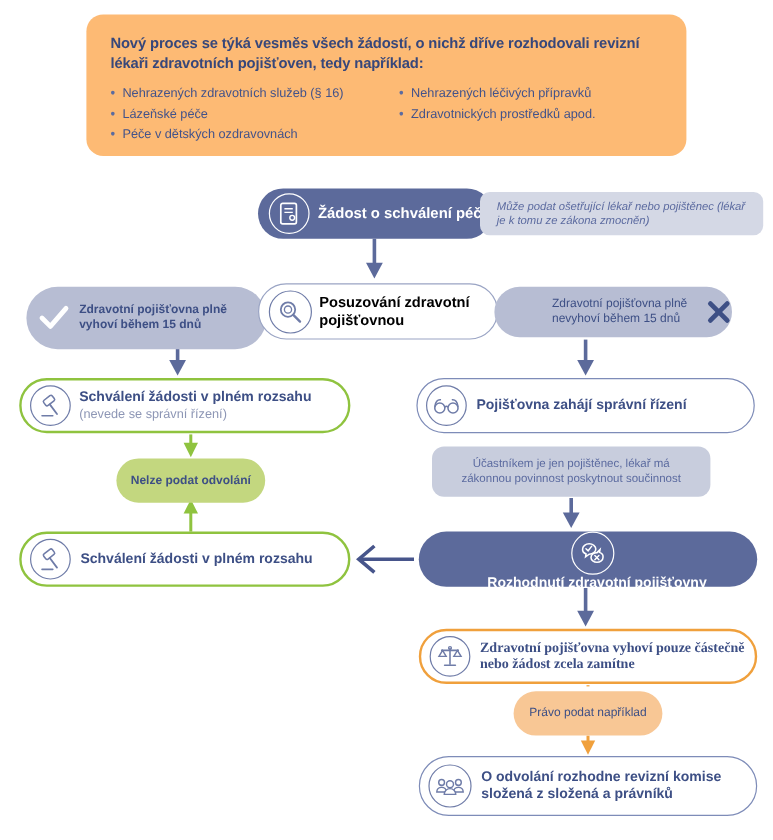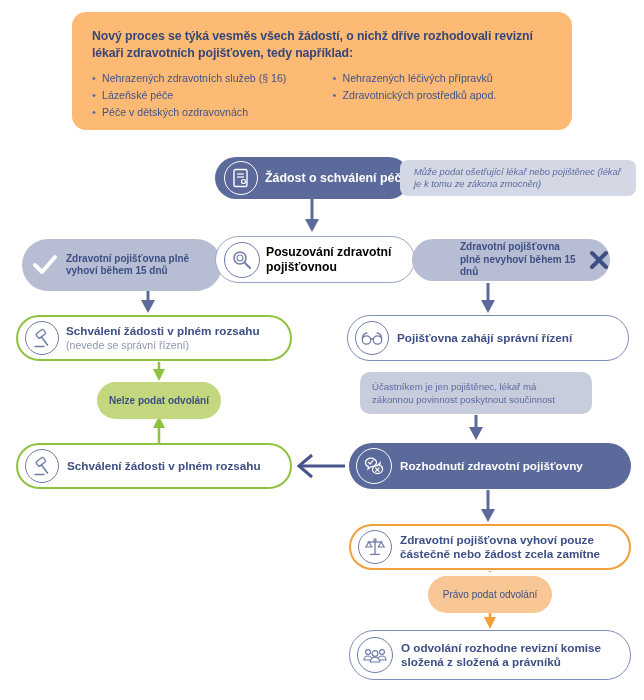--- a/index.html
+++ b/index.html
@@ -69,21 +69,21 @@
     left:22px;top:239px;width:200px;height:52px;background:#b7bdd3;
     padding-left:10px;
   }
   .node-c .txt{color:#3d4f85;font-size:10px;line-height:12.5px;margin-left:8px;font-weight:bold;}
 
   
   .node-d{
     left:412px;top:239px;width:198px;height:42px;background:#b7bdd3;
     padding-left:48px;
   }
-  .node-d .txt{color:#3d4f85;font-size:10px;line-height:12.5px;font-weight:bold;}
+  .node-d .txt{color:#3d4f85;font-size:10px;line-height:12.5px;font-weight:normal;}
 
   
   .node-e{
     left:16px;top:315px;width:276px;height:46px;background:#ffffff;
     border:2.2px solid #8fc33f;padding-left:7px;
   }
   .node-e .lines{margin-left:7px;}
   .node-e .t1{color:#3d4f85;font-size:11.7px;font-weight:bold;line-height:14px;}
   .node-e .t2{color:#8d96b5;font-size:10.6px;line-height:14px;}
 
@@ -99,43 +99,44 @@
     position:absolute;left:97px;top:382px;width:124px;height:37px;
     background:#c3d77f;border-radius:999px;display:flex;align-items:center;
     justify-content:center;
   }
   .badge-green span{color:#3d4f85;font-size:10px;font-weight:bold;}
 
   
   .note-b{
     position:absolute;left:360px;top:372px;width:232px;height:42px;
     background:#c8cddd;border-radius:10px;box-sizing:border-box;
-    display:flex;align-items:center;justify-content:center;text-align:left;
+    display:flex;align-items:center;justify-content:center;text-align:center;
     padding:0 12px;
   }
   .note-b span{font-size:9.6px;line-height:13px;color:#5c6ba0;}
 
   
   .node-g{
     left:16px;top:443px;width:276px;height:46px;background:#ffffff;
     border:2.2px solid #8fc33f;padding-left:7px;
   }
   .node-g .txt{color:#3d4f85;font-size:11.7px;line-height:14px;margin-left:8px;}
 
   
   .node-h{
     left:349px;top:443px;width:282px;height:46px;background:#5c6a9b;
     padding-left:7px;
+    flex-direction:column;
   }
   .node-h .txt{color:#ffffff;font-size:11.7px;line-height:14px;margin-left:8px;}
 
   
   .node-i{
     left:349px;top:524px;width:282px;height:46px;background:#ffffff;
-    border:2.2px solid #f0a03c;padding-left:7px;
+    border:2.2px solid #f0a03c;padding-left:7px;font-family:Liberation Serif, serif;
   }
   .node-i .txt{color:#3d4f85;font-size:11.7px;line-height:14.5px;margin-left:8px;}
 
   
   .badge-orange{
     position:absolute;left:428px;top:576px;width:124px;height:37px;
     background:#f8c795;border-radius:999px;display:flex;align-items:center;
     justify-content:center;
   }
   .badge-orange span{color:#3d4f85;font-size:10px;}
@@ -357,21 +358,21 @@
           <path d="M1.8 11 L4.8 6 L7.8 11 z" fill="none" stroke="#6f7ca8" stroke-width="1.2"></path>
           <path d="M14.2 11 L17.2 6 L20.2 11 z" fill="none" stroke="#6f7ca8" stroke-width="1.2"></path>
           <line x1="6.5" y1="18.3" x2="15.5" y2="18.3" stroke="#6f7ca8" stroke-width="1.3" stroke-linecap="round"></line>
         </svg>
       </span>
     </span>
     <span class="txt">Zdravotní pojišťovna vyhoví pouze částečně nebo žádost zcela zamítne</span>
   </div>
 
   <div class="badge-orange">
-    <span>Právo podat odvolání</span>
+    <span>Právo podat například</span>
   </div>
 
   <div class="pill node-j">
     <span class="icon-wrap">
       <span class="icon-circle ic-dark ic-big">
         <svg width="26" height="18" viewBox="0 0 26 18">
           <circle cx="6" cy="6" r="2.4" fill="none" stroke="#6f7ca8" stroke-width="1.2"></circle>
           <path d="M2 14 a4 4 0 0 1 8 0z" fill="none" stroke="#6f7ca8" stroke-width="1.2"></path>
           <circle cx="20" cy="6" r="2.4" fill="none" stroke="#6f7ca8" stroke-width="1.2"></circle>
           <path d="M16 14 a4 4 0 0 1 8 0z" fill="none" stroke="#6f7ca8" stroke-width="1.2"></path>

